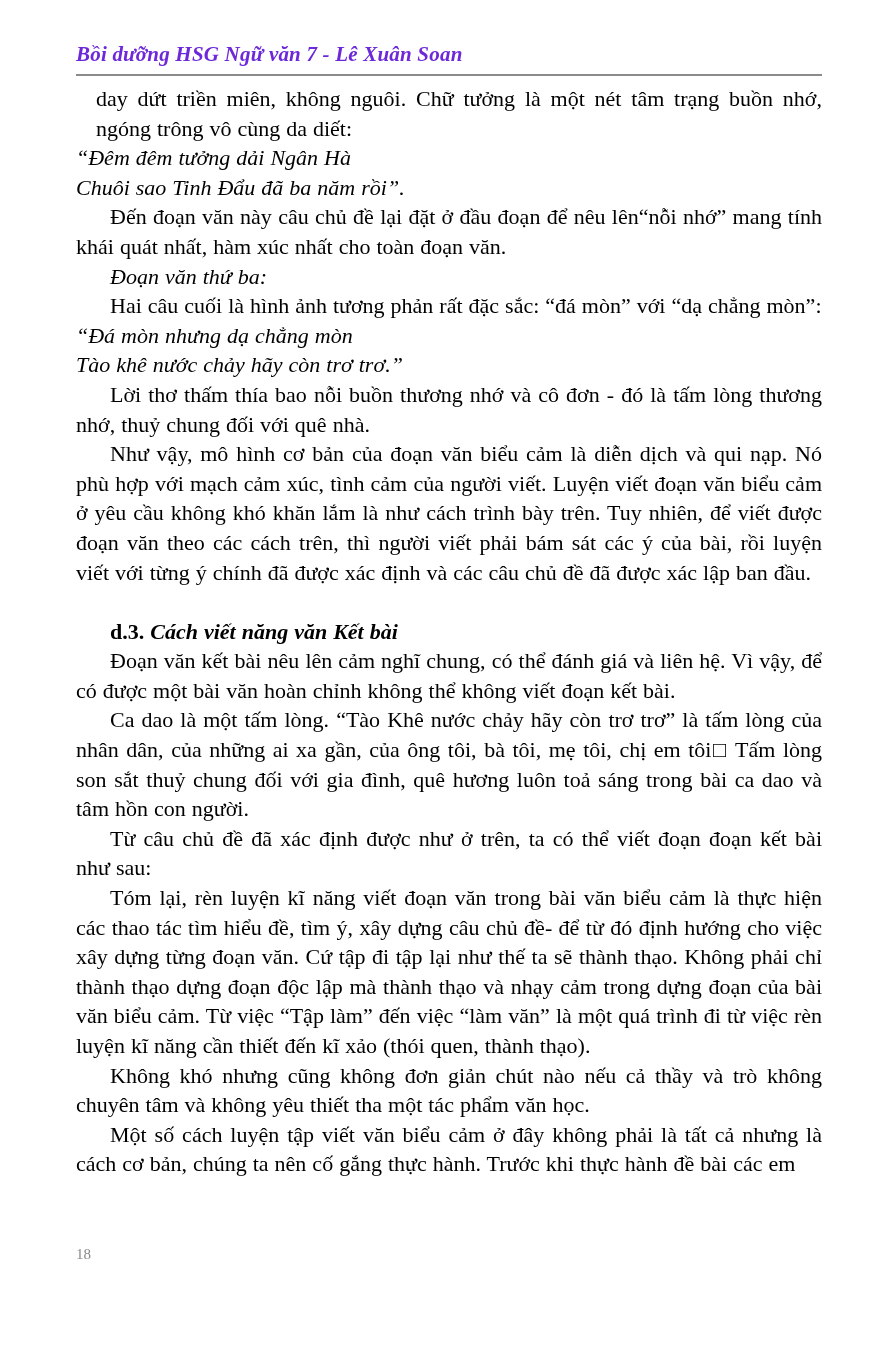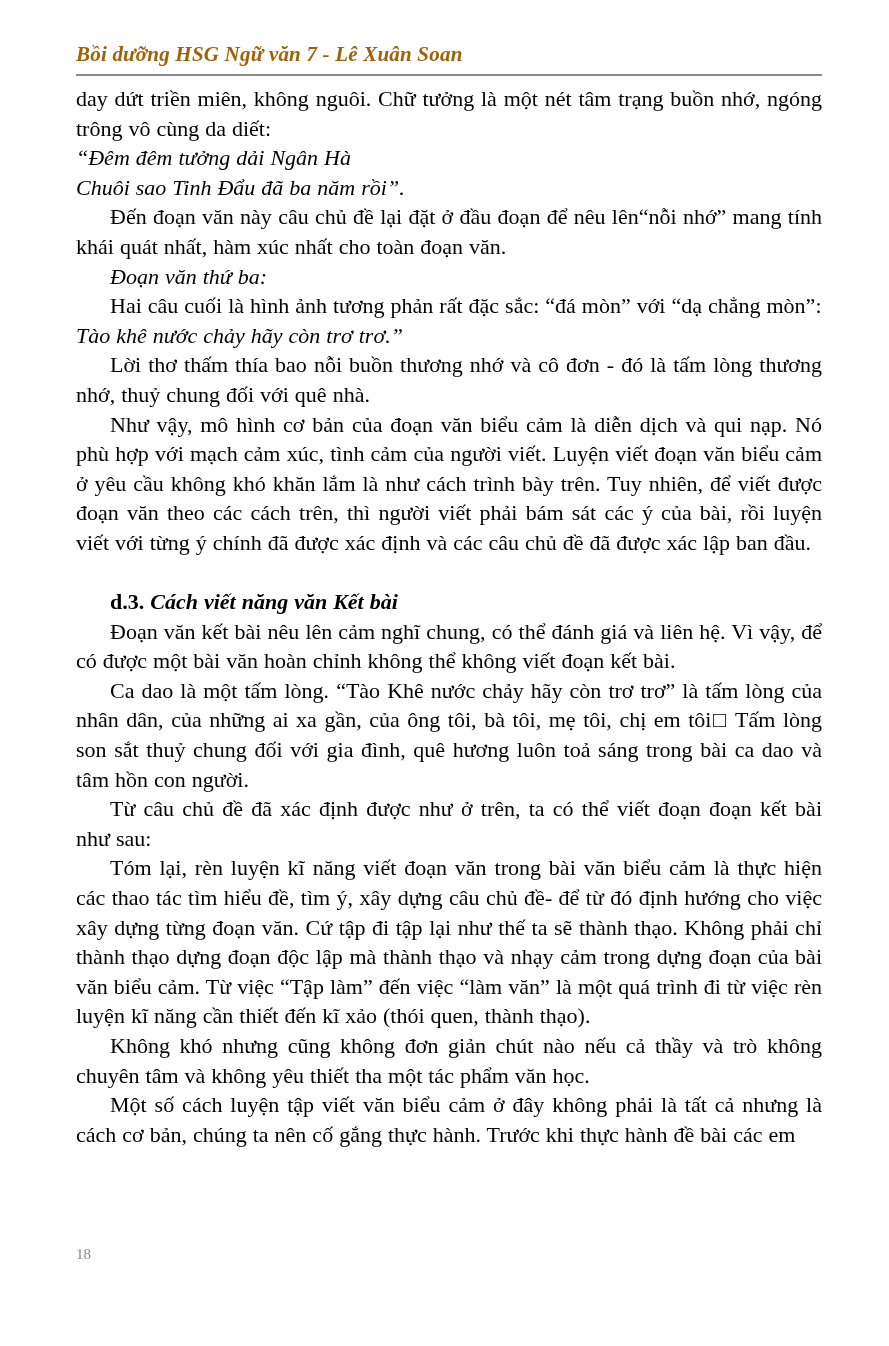--- a/index.html
+++ b/index.html
@@ -13,37 +13,37 @@
     overflow: hidden;
   }
   .running-head {
     position: absolute;
     left: 76px;
     top: 42px;
     width: 746px;
     font-size: 21px;
     font-style: italic;
     font-weight: bold;
-    color: #a16207;
+    color: #6d28d9;
     border-bottom: 2px solid #8b8b8b;
     padding-bottom: 7px;
     letter-spacing: 0.2px;
   }
   .content {
     position: absolute;
     left: 76px;
     top: 84px;
     width: 746px;
     font-size: 22px;
     line-height: 29.6px;
     text-align: justify;
     word-spacing: 0.5px;
   }
   .content p { margin: 0; text-indent: 34px; }
-  .content p.noindent { text-indent: 0; }
+  .content p.noindent { text-indent: 0; margin-left: 20px; }
   .verse {
     text-align: left;
     text-indent: 0 !important;
     font-style: italic;
   }
   .topic-label { font-style: italic; }
   .heading { margin-top: 29.6px !important; font-weight: bold; }
   .heading .hnum { font-style: normal; }
   .heading .htitle { font-style: italic; }
   .page-number {
@@ -67,20 +67,21 @@
 
     <p class="verse">“Đêm đêm tưởng dải Ngân Hà</p>
     <p class="verse">Chuôi sao Tinh Đẩu đã ba năm rồi”.</p>
 
     <p>Đến đoạn văn này câu chủ đề lại đặt ở đầu đoạn để nêu lên“nỗi nhớ” mang tính khái quát nhất, hàm xúc nhất cho toàn đoạn văn.</p>
 
     <p class="topic-label">Đoạn văn thứ ba:</p>
 
     <p>Hai câu cuối là hình ảnh tương phản rất đặc sắc: “đá mòn” với “dạ chẳng mòn”:</p>
 
+    <p class="verse">“Đá mòn nhưng dạ chẳng mòn</p>
     <p class="verse">Tào khê nước chảy hãy còn trơ trơ.”</p>
 
     <p>Lời thơ thấm thía bao nỗi buồn thương nhớ và cô đơn - đó là tấm lòng thương nhớ, thuỷ chung đối với quê nhà.</p>
 
     <p>Như vậy, mô hình cơ bản của đoạn văn biểu cảm là diễn dịch và qui nạp. Nó phù hợp với mạch cảm xúc, tình cảm của người viết. Luyện viết đoạn văn biểu cảm ở yêu cầu không khó khăn lắm là như cách trình bày trên. Tuy nhiên, để viết được đoạn văn theo các cách trên, thì người viết phải bám sát các ý của bài, rồi luyện viết với từng ý chính đã được xác định và các câu chủ đề đã được xác lập ban đầu.</p>
 
     <p class="heading"><span class="hnum">d.3.</span><span>&nbsp;</span><span class="htitle">Cách viết năng văn Kết bài</span></p>
 
     <p>Đoạn văn kết bài nêu lên cảm nghĩ chung, có thể đánh giá và liên hệ. Vì vậy, để có được một bài văn hoàn chỉnh không thể không viết đoạn kết bài.</p>
 

